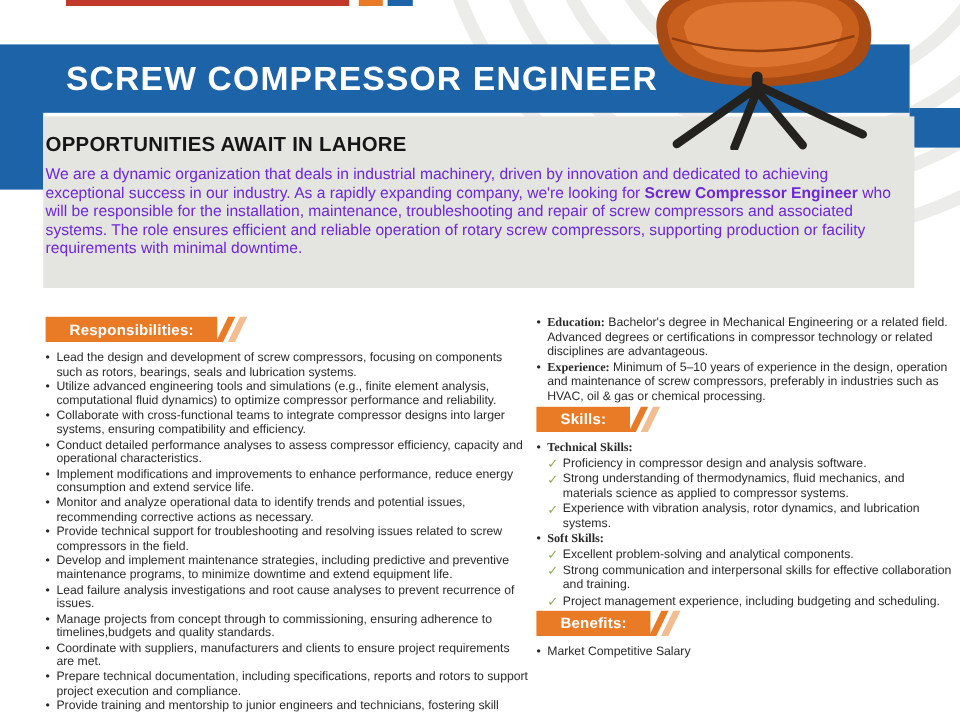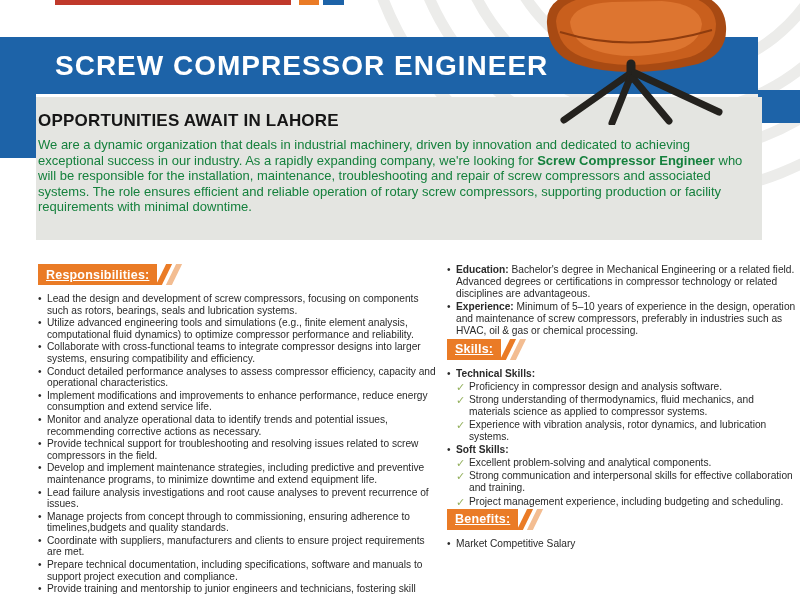--- a/index.html
+++ b/index.html
@@ -36,41 +36,41 @@
   .banner-left-ext  { position:absolute; left:0;     top:93px; width:36px; height:65px; background:#1d63a8; }
   .banner-right-step{ position:absolute; left:758px; top:90px; width:42px; height:33px; background:#1d63a8; }
 
   .chair { position:absolute; left:502px; top:-10px; z-index:3; }
 
   .intro-panel {
     position:absolute; left:36px; top:97px; width:726px; height:143px; background:#e4e5e1;
     box-sizing:border-box; padding:14px 18px 0 2px; z-index:2;
   }
   .intro-heading { margin:0 0 6px 0; font-size:17px; font-weight:bold; color:#161616; letter-spacing:.2px; }
-  .intro-body { margin:0; font-size:13px; line-height:15.6px; color:#15803d; }
+  .intro-body { margin:0; font-size:13px; line-height:15.6px; color:#6d28d9; }
 
   
   .sec-hdr { display:flex; align-items:stretch; height:21px; margin-bottom:8px; }
   .sec-box {
     background:#ea7b26; color:#fff; font-weight:bold; font-size:12.5px;
-    padding:0 8px; display:flex; align-items:center; letter-spacing:.2px;text-decoration:underline;
+    padding:0 20px; display:flex; align-items:center; letter-spacing:.2px;
   }
   .sec-stripe { width:6px; margin-left:4px; background:#ea7b26; transform:skewX(-26deg); }
   .sec-stripe.light { background:#f3bd92; }
 
   .left-col  { position:absolute; left:38px;  top:264px; width:402px; }
   .right-col { position:absolute; left:447px; top:264px; width:350px; }
 
   ul.plain { list-style:none; margin:0; padding:0; }
   .left-col ul.plain  { font-size:10.2px; line-height:11.6px; color:#2a2a2a; }
   .right-col ul.plain { font-size:10.2px; line-height:12.1px; color:#2a2a2a; }
   li.brow { display:flex; margin:0 0 1px 0; }
   .bullet { flex:none; width:9px; color:#2a2a2a; }
   .btext  { flex:1; }
-  .blabel { font-weight:bold; }
+  .blabel { font-weight:bold;font-family:Liberation Serif, serif; }
 
   .check-row { display:flex; padding-left:9px; margin-bottom:1px; font-size:10.2px; line-height:12.1px; color:#2a2a2a; }
   .check { flex:none; width:13px; color:#93b05d; font-size:11px; }
 
   .right-col .sec-hdr.mt { margin-top:1px; }
   .benefits-list li.brow { margin-bottom:4px; }
   .grp { margin-bottom:1px; }
 </style>
 </head>
 <body>
@@ -158,21 +158,21 @@
       <li class="brow">
           <span class="bullet">•</span>
           <span class="btext">Manage projects from concept through to commissioning, ensuring adherence to timelines,budgets and quality standards.</span>
         </li>
       <li class="brow">
           <span class="bullet">•</span>
           <span class="btext">Coordinate with suppliers, manufacturers and clients to ensure project requirements are met.</span>
         </li>
       <li class="brow">
           <span class="bullet">•</span>
-          <span class="btext">Prepare technical documentation, including specifications, software and manuals to support project execution and compliance.</span>
+          <span class="btext">Prepare technical documentation, including specifications, reports and rotors to support project execution and compliance.</span>
         </li>
       <li class="brow">
           <span class="bullet">•</span>
           <span class="btext">Provide training and mentorship to junior engineers and technicians, fostering skill</span>
         </li>
     </ul>
   </div>
 
   <div class="right-col">
 

